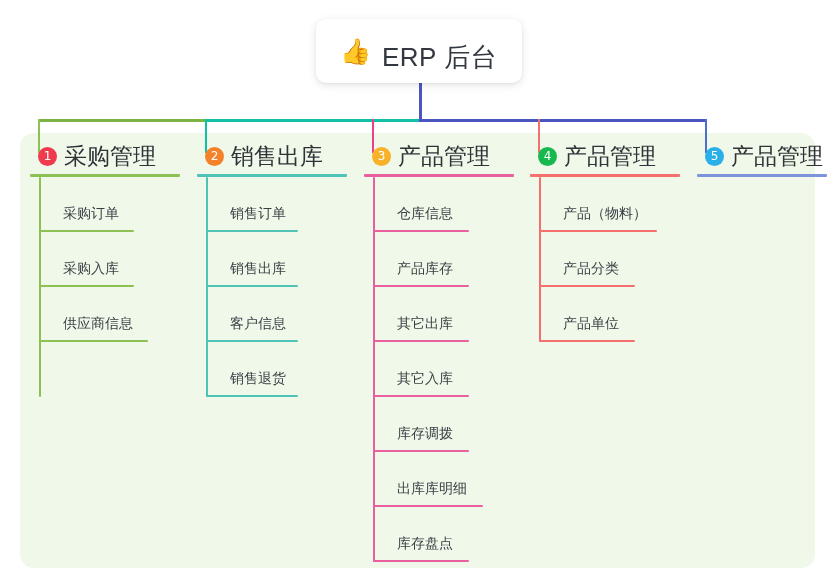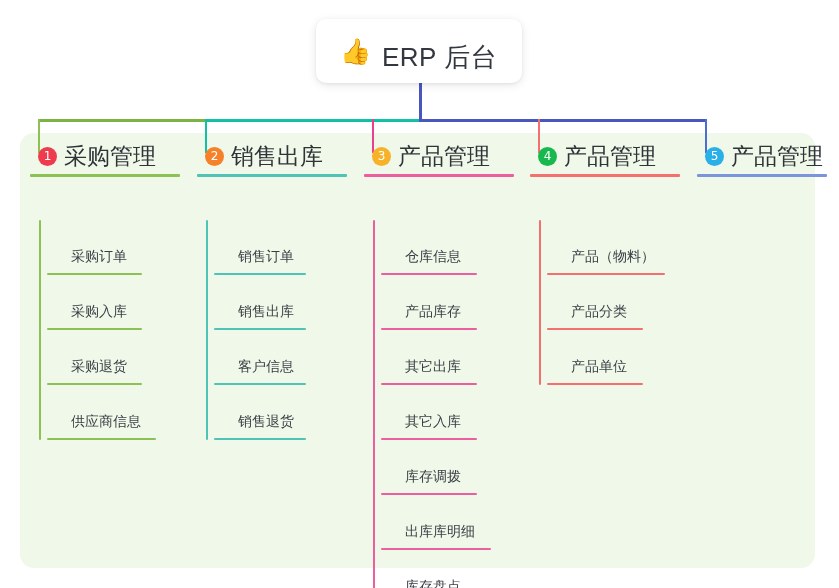--- a/index.html
+++ b/index.html
@@ -95,22 +95,21 @@
   .head-rule {
     height: 3px;
     margin-top: 6px;
     border-radius: 1px;
   }
 
   
   .items {
     position: relative;
     margin-left: 9px;
-    padding-left: 8px;
-    margin-top: 43px;
+    padding-left: 0;
   }
   .spine {
     position: absolute;
     left: 0;
     top: 0;
     width: 2px;
     border-radius: 1px;
   }
   .item {
     position: relative;
@@ -166,24 +165,20 @@
         <div class="spine" style="background: rgb(141, 193, 83); height: 220px;"></div>
         <div class="item">
           <span class="item-label">采购订单</span>
           <div class="item-rule" style="background: rgb(141, 193, 83); width: 95px;"></div>
         </div>
         <div class="item">
           <span class="item-label">采购入库</span>
           <div class="item-rule" style="background: rgb(141, 193, 83); width: 95px;"></div>
         </div>
         <div class="item">
-          <span class="item-label">采购退货</span>
-          <div class="item-rule" style="background: rgb(141, 193, 83); width: 95px;"></div>
-        </div>
-        <div class="item">
           <span class="item-label">供应商信息</span>
           <div class="item-rule" style="background: rgb(141, 193, 83); width: 109px;"></div>
         </div>
       </div>
     </div>
     <div class="column" style="left: 197px; width: 150px;">
       <div class="col-head">
         <span class="badge" style="background: rgb(245, 130, 42);">2</span>
         <span class="col-title">销售出库</span>
       </div>

